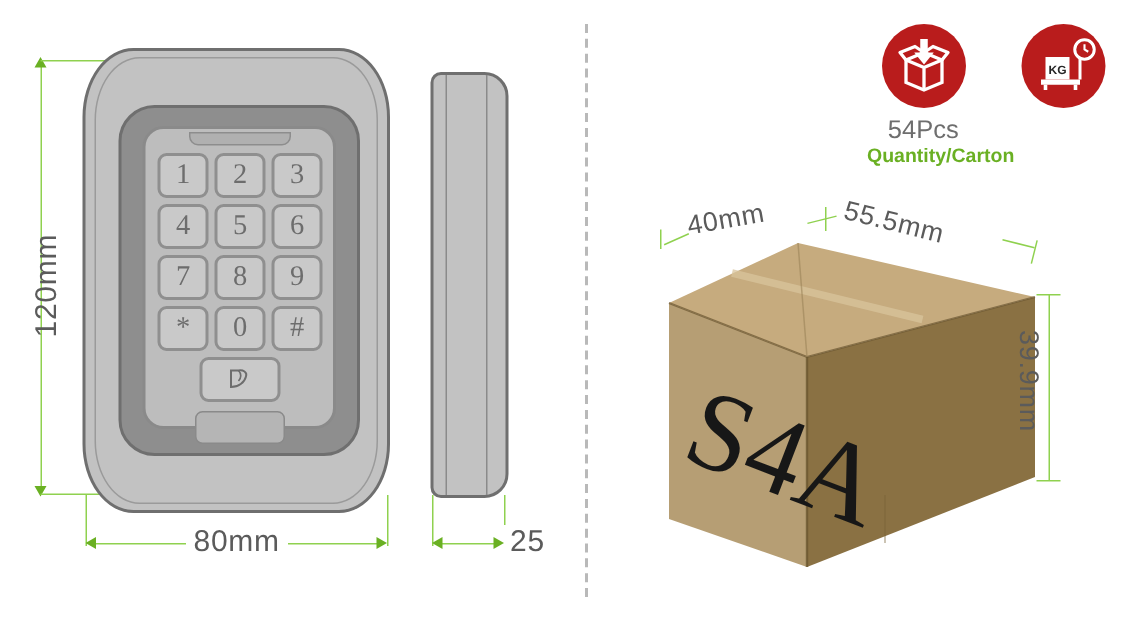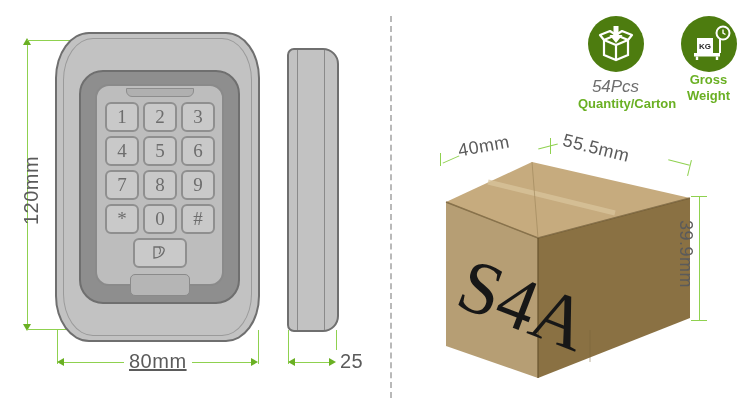--- a/index.html
+++ b/index.html
@@ -59,23 +59,23 @@
 
   
   .side{position:absolute;left:287px;top:48px;width:48px;height:280px;
     background:#c2c2c2;border:2px solid #6f6f6f;border-radius:7px 16px 16px 7px;}
   .side .seam{position:absolute;top:0;bottom:0;width:1px;background:#8a8a8a;}
 
   
   .badges{position:absolute;left:578px;top:16px;width:168px;
     display:flex;gap:18px;}
   .badge{width:75px;text-align:center;}
-  .circ{width:56px;height:56px;border-radius:50%;background:#4d7c0f;
+  .circ{width:56px;height:56px;border-radius:50%;background:#b91c1c;
     margin:0 auto;position:relative;}
-  .bval{margin-top:6px;color:#6e6e6e;font-size:17px;line-height:1.05;font-style:italic;}
+  .bval{margin-top:6px;color:#6e6e6e;font-size:17px;line-height:1.05;}
   .blab{color:#6ab023;font-size:13px;font-weight:bold;line-height:1.2;}
 
   
   .carton{position:absolute;left:440px;top:150px;width:270px;height:230px;}
 
   
   .rot90{transform:rotate(-90deg);transform-origin:left top;}
   .rot90cw{transform:rotate(90deg);transform-origin:left top;}
 </style>
 </head>
@@ -122,21 +122,21 @@
           <div class="tab"></div>
         </div>
       </div>
     </div>
 
     <div class="dimline vline" style="left:57px;top:330px;height:34px;"></div>
     <div class="dimline vline" style="left:258px;top:330px;height:34px;"></div>
     <div class="dimline hline" style="left:60px;top:362px;width:195px;"></div>
     <div class="arw arw-l" style="left:57px;top:358px;"></div>
     <div class="arw arw-r" style="left:251px;top:358px;"></div>
-    <div class="dim" style="left:124px;top:350px;background:#fff;padding:0 5px;text-decoration:underline;">80mm</div>
+    <div class="dim" style="left:124px;top:350px;background:#fff;padding:0 5px;">80mm</div>
 
     <div class="side">
       <div class="seam" style="left:8px;"></div>
       <div class="seam" style="left:35px;"></div>
     </div>
 
     <div class="dimline vline" style="left:288px;top:330px;height:34px;"></div>
     <div class="dimline vline" style="left:336px;top:330px;height:34px;"></div>
     <div class="dimline hline" style="left:291px;top:362px;width:42px;"></div>
     <div class="arw arw-l" style="left:288px;top:358px;"></div>
@@ -172,21 +172,20 @@
               <rect x="16" y="22" width="16" height="15" fill="#fff" stroke="none"></rect>
               <rect x="13" y="37" width="26" height="3.5" fill="#fff" stroke="none"></rect>
               <path d="M16 40.5 L16 44 M36 40.5 L36 44" stroke-width="2.4"></path>
               <path d="M39 37 L39 22" stroke-width="2"></path>
               <circle cx="42" cy="17" r="6.5" stroke-width="2"></circle>
               <path d="M42 13.5 L42 17 L44.5 18.5" stroke-width="1.4"></path>
             </g>
             <text x="24" y="33" font-size="8" font-weight="bold" fill="#262626" text-anchor="middle" font-family="Liberation Sans, sans-serif">KG</text>
           </svg>
         </div>
-        <div class="blab">Gross Weight</div>
       </div>
     </div>
 
     <div class="carton">
       <svg width="270" height="230" viewBox="0 0 270 230">
 
         <polygon points="6,52 98,88 98,228 6,196" fill="#b69e74"></polygon>
 
         <polygon points="98,88 250,48 250,168 98,228" fill="#8a7143"></polygon>
 

